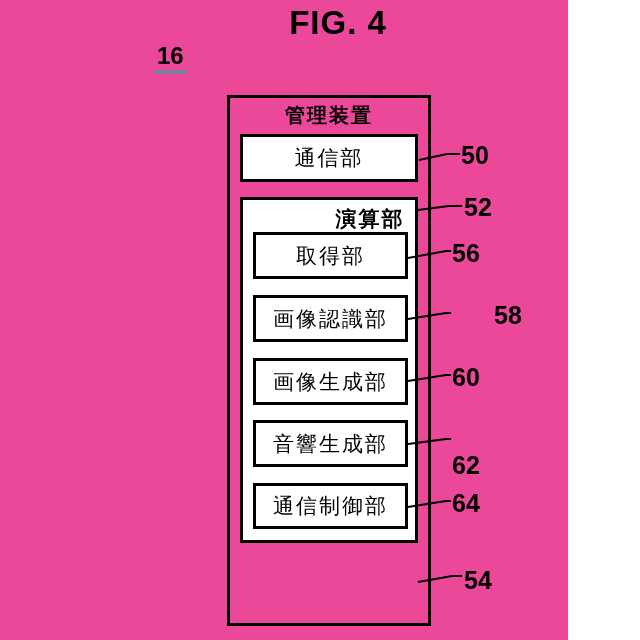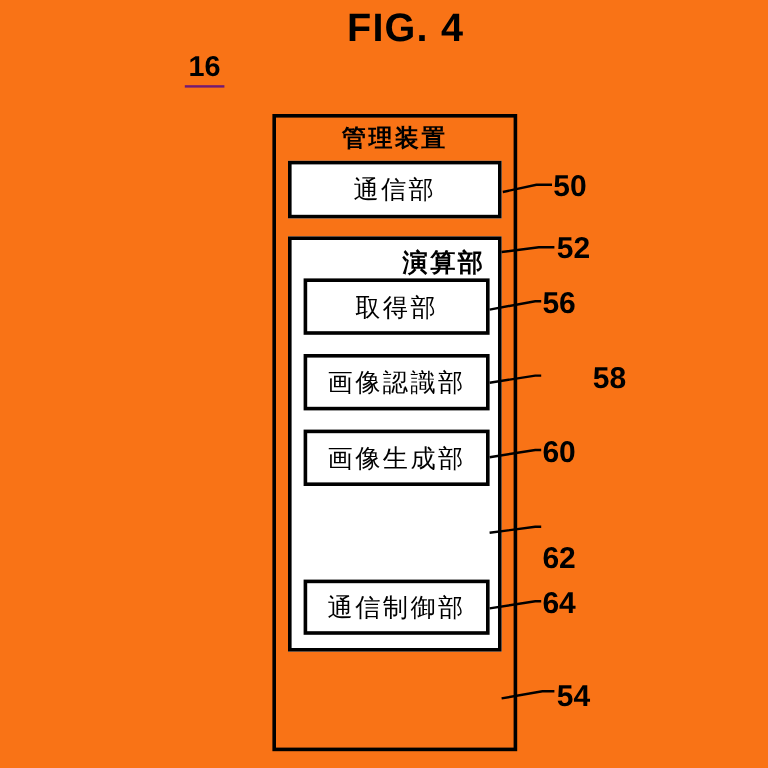--- a/index.html
+++ b/index.html
@@ -3,44 +3,44 @@
 <meta charset="utf-8">
 <style>
   html, body {
     margin: 0;
     padding: 0;
     background: #ffffff;
     font-family: "Liberation Sans", sans-serif;
   }
   .canvas {
     position: relative;
-    width: 640px;
+    width: 568px;
     height: 640px;
-    background: #f97316;
+    background: #ec4899;
     color: #000000;
     overflow: hidden;
   }
   .fig-title {
     position: absolute;
     left: 0;
     top: 4px;
     width: 676px;
     text-align: center;
     font-size: 33px;
     font-weight: bold;
     letter-spacing: 1px;
     color: #000;
   }
   .fig-ref {
     position: absolute;
     left: 154px;
     top: 42px;
     font-size: 24px;
     font-weight: bold;
-    border-bottom: 2px solid #701a75;
+    border-bottom: 2px solid #14b8a6;
     padding: 0 3px 1px 3px;
     color: #000;
   }
   .outer-box {
     position: absolute;
     left: 227px;
     top: 95px;
     width: 204px;
     height: 531px;
     border: 3px solid #000;
@@ -129,20 +129,23 @@
   </div>
 
   <div class="block" style="left:253px; top:295px; width:155px; height:47px;">
     <span>画像認識部</span>
   </div>
 
   <div class="block" style="left:253px; top:358px; width:155px; height:47px;">
     <span>画像生成部</span>
   </div>
 
+  <div class="block" style="left:253px; top:420px; width:155px; height:47px;">
+    <span>音響生成部</span>
+  </div>
 
   <div class="block" style="left:253px; top:483px; width:155px; height:46px;">
     <span>通信制御部</span>
   </div>
 
 
   <svg class="leaders" width="640" height="640" viewBox="0 0 640 640">
     <polyline points="419,160 447,154 460,154" fill="none" stroke="#000" stroke-width="2"></polyline>
     <polyline points="418,210 449,206 462,206" fill="none" stroke="#000" stroke-width="2"></polyline>
     <polyline points="408,258 446,251 451,251" fill="none" stroke="#000" stroke-width="2"></polyline>

